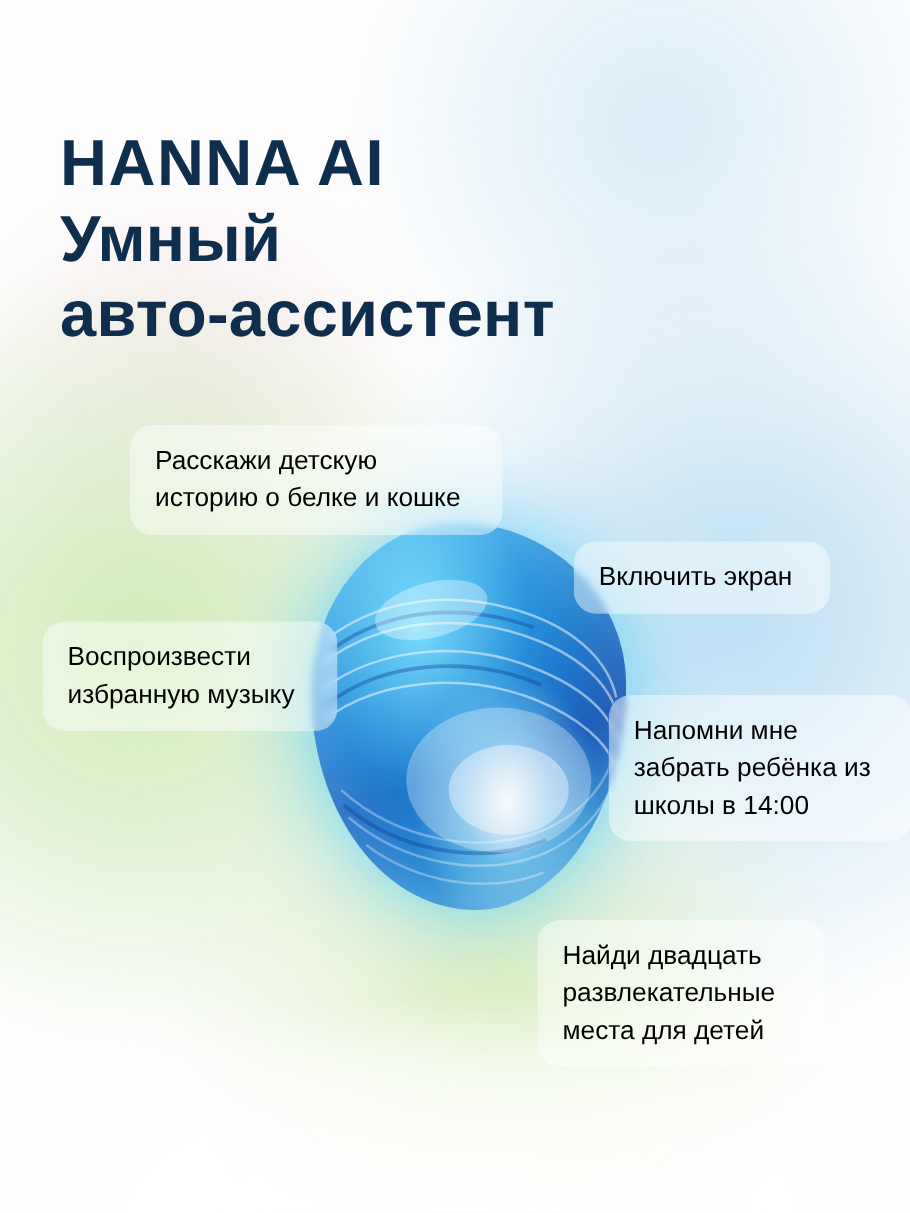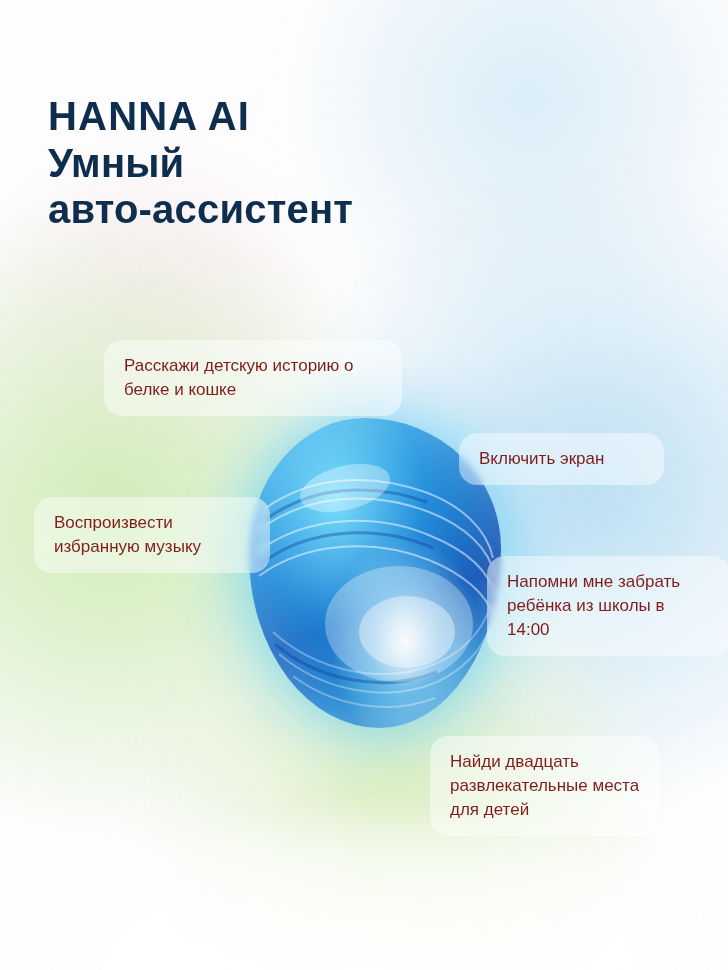--- a/index.html
+++ b/index.html
@@ -77,21 +77,21 @@
     filter: blur(14px);
   }
 
   
   .headline {
     position: absolute;
     left: 48px;
     top: 66px;
     width: 560px;
     color: #0f2e4d;
-    font-size: 40px;
+    font-size: 52px;
     line-height: 1.17;
     font-weight: 700;
     letter-spacing: 0.2px;
   }
   .headline .brand {
     display: block;
     letter-spacing: 1.2px;
   }
   .headline .sub1 { display: block; }
   .headline .sub2 { display: block; }
@@ -125,22 +125,22 @@
     box-shadow: 0 0 60px rgba(60,190,240,0.55), inset 0 0 60px rgba(255,255,255,0.25);
     overflow: hidden;
   }
   .orb svg { position: absolute; inset: 0; width: 100%; height: 100%; }
 
   
   .chip {
     position: absolute;
     border-radius: 18px;
     background: rgba(255,255,255,0.46);
-    color: #7f1d1d;
-    font-size: 17px;
+    color: #000000;
+    font-size: 21px;
     line-height: 1.42;
     padding: 14px 20px;
     box-sizing: border-box;
     backdrop-filter: blur(3px);
   }
   .chip-0 { left: 104px;  top: 340px;  width: 298px; }
   .chip-1 { left: 459px;  top: 409px;  width: 205px; margin-top: 24px; }
   .chip-2 { left: 34px;   top: 497px;  width: 236px; }
   .chip-3 { left: 487px;  top: 556px;  width: 243px; }
   .chip-4 { left: 60px;   top: 643px;  width: 222px; }

